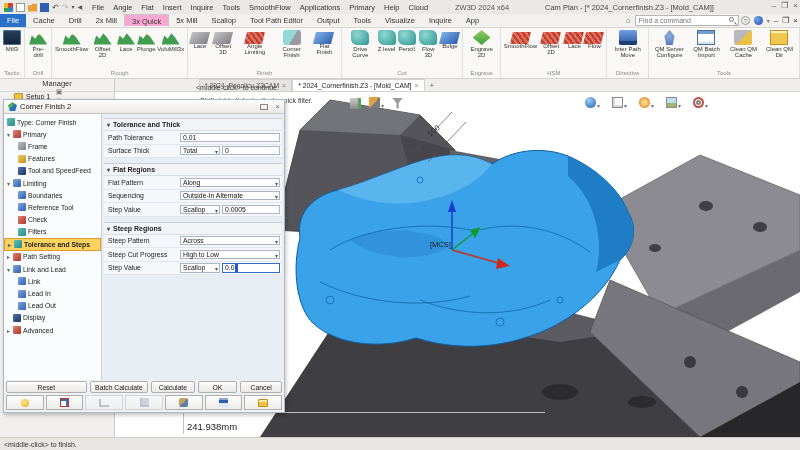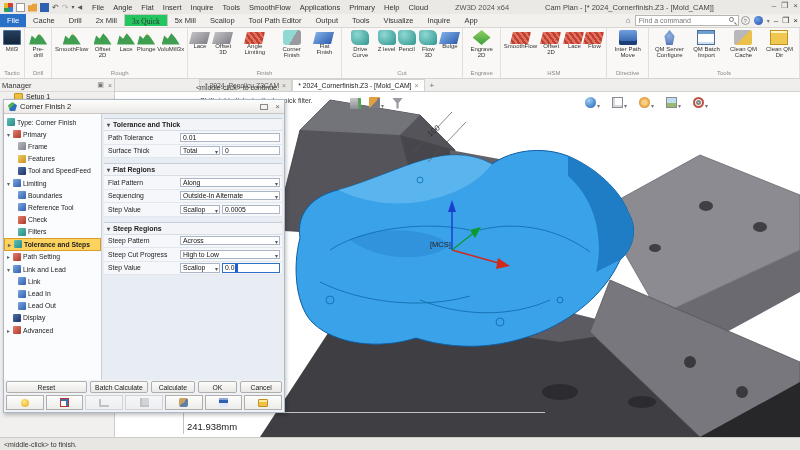--- a/index.html
+++ b/index.html
@@ -18,21 +18,21 @@
   .menus { display:flex; gap:9px; padding-left:6px; }
   .menus span { cursor:default; }
   #tb-version { position:absolute; left:455px; color:#555; }
   #tb-doctitle { position:absolute; left:545px; color:#444; }
   .winctl { position:absolute; right:2px; top:1px; display:flex; gap:5px; color:#555; font-size:8px; }
 
   
   #tabrow { position:absolute; left:0; top:14px; width:800px; height:14px; background:#f2f1ee; border-bottom:1px solid #d9d7d3; display:flex; align-items:stretch; font-size:7.5px; color:#333; }
   .rtab { padding:2px 7px 0; cursor:default; }
   .rtab.file { background:#2a70c8; color:#fff; }
-  .rtab.active { background:#22c55e; border:1px solid #c9c7c3; border-bottom:1px solid #fbfaf8;font-family:Liberation Serif, serif; }
+  .rtab.active { background:#f9a8d4; border:1px solid #c9c7c3; border-bottom:1px solid #fbfaf8; }
   .tabright { position:absolute; right:2px; top:1px; display:flex; align-items:center; gap:4px; }
   .homeico { font-size:8px; color:#666; }
   #find-box { width:104px; height:11px; font-size:7px; border:1px solid #b8b6b2; background:#fff; padding:0 10px 0 3px; font-family:"Liberation Sans",sans-serif; }
   .magwrap { position:relative; width:8px; height:8px; margin-left:-14px; }
   .mag { position:absolute; width:5px; height:5px; border:1px solid #777; border-radius:50%; }
   .mag::after { content:""; position:absolute; width:3px; height:1px; background:#777; transform:rotate(45deg); left:4px; top:5px; }
   .helpico { width:9px; height:9px; border:1px solid #999; border-radius:50%; color:#777; font-size:6px; text-align:center; line-height:8px; }
   .userico { width:9px; height:9px; border-radius:50%; background:radial-gradient(circle at 35% 35%, #6fa0e8, #1d4fa8); }
   .ddv { color:#777; font-size:6px; }
   .wglyph { color:#333; font-size:8px; }
@@ -55,21 +55,21 @@
   .i-blue-slab { background:linear-gradient(135deg,#7fb0e8,#2f5fae); transform:skewX(-14deg) translateY(2px); height:12px; }
   .i-diamond { background:linear-gradient(#8fd060,#3f9e3f); clip-path:polygon(50% 0,100% 50%,50% 100%,0 50%); }
   .i-dev { background:linear-gradient(#6fa0e0,#2a55a0); border-radius:2px; box-shadow:inset 0 -4px 0 #1d3f78; }
   .i-rocket { background:radial-gradient(circle at 50% 40%, #8fb0e0, #3f62a8); clip-path:polygon(50% 0,78% 40%,68% 100%,32% 100%,22% 40%); }
   .i-list { background:#fff; border:1px solid #4d6f96; box-shadow:inset 0 3px 0 #6f9fd0, inset 0 -2px 0 #cfe0f0; }
   .i-broom { background:linear-gradient(135deg,#b8b8bc 50%, #e8c04a 50%); border-radius:2px; }
   .i-note { background:#f0c850; border:1px solid #c09020; box-shadow:inset 0 2px 0 #fff3c0; }
 
   
   #manager { position:absolute; left:0; top:79px; width:115px; height:358px; background:#f1f0ee; border-right:1px solid #cfccc8; }
-  #mgr-head { height:13px; display:flex; align-items:center; font-size:7.5px; color:#333; padding:0 2px; border-bottom:1px solid #dddbd7; }
+  #mgr-head { height:13px; display:flex; align-items:center; font-size:7.5px; color:#333; padding:0 2px; border-bottom:1px solid #dddbd7;flex-direction:column; }
   #mgr-head .sp { flex:1; }
   .mico { font-size:7px; color:#777; margin-left:4px; }
   .mrow { display:flex; align-items:center; gap:3px; font-size:7px; color:#222; padding:1px 0 1px 14px; }
   .foldico { width:9px; height:7px; background:#f0c040; border:1px solid #c09020; border-radius:1px; }
   .globeico { width:8px; height:8px; border-radius:50%; background:radial-gradient(circle at 35% 35%, #7fc0f0, #1d6fb8); }
   .exp-o::before { content:"▾"; color:#666; font-size:6px; margin-right:1px; }
   .exp-c::before { content:"▸"; color:#666; font-size:6px; margin-right:1px; }
 
   
   #docstrip { position:absolute; left:115px; top:79px; width:685px; height:13px; background:#efeeec; border-bottom:1px solid #d3d1cd; display:flex; align-items:stretch; font-size:6.8px; color:#555; }

